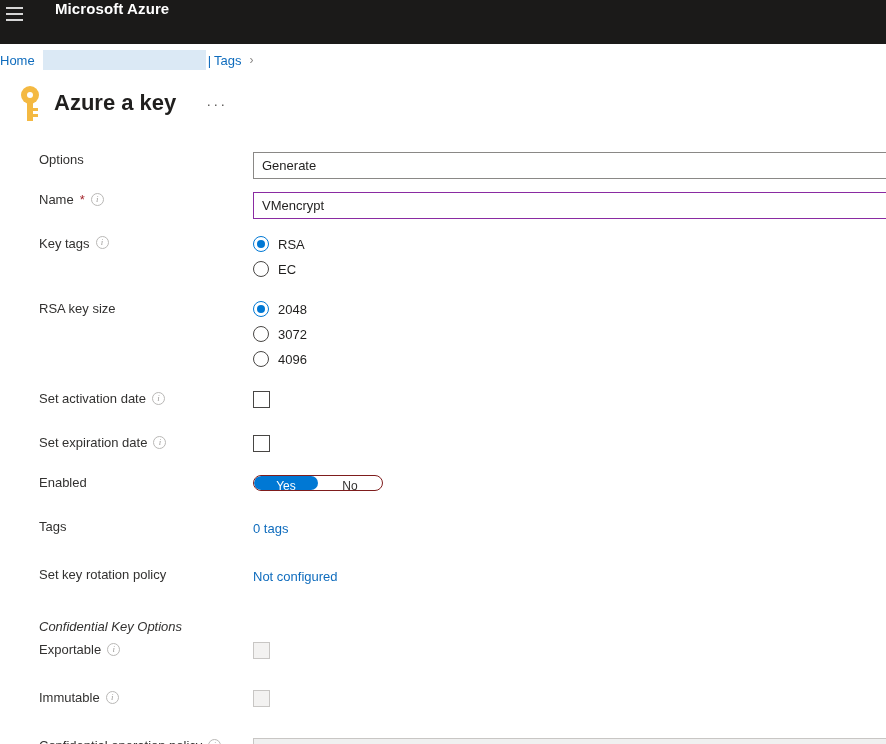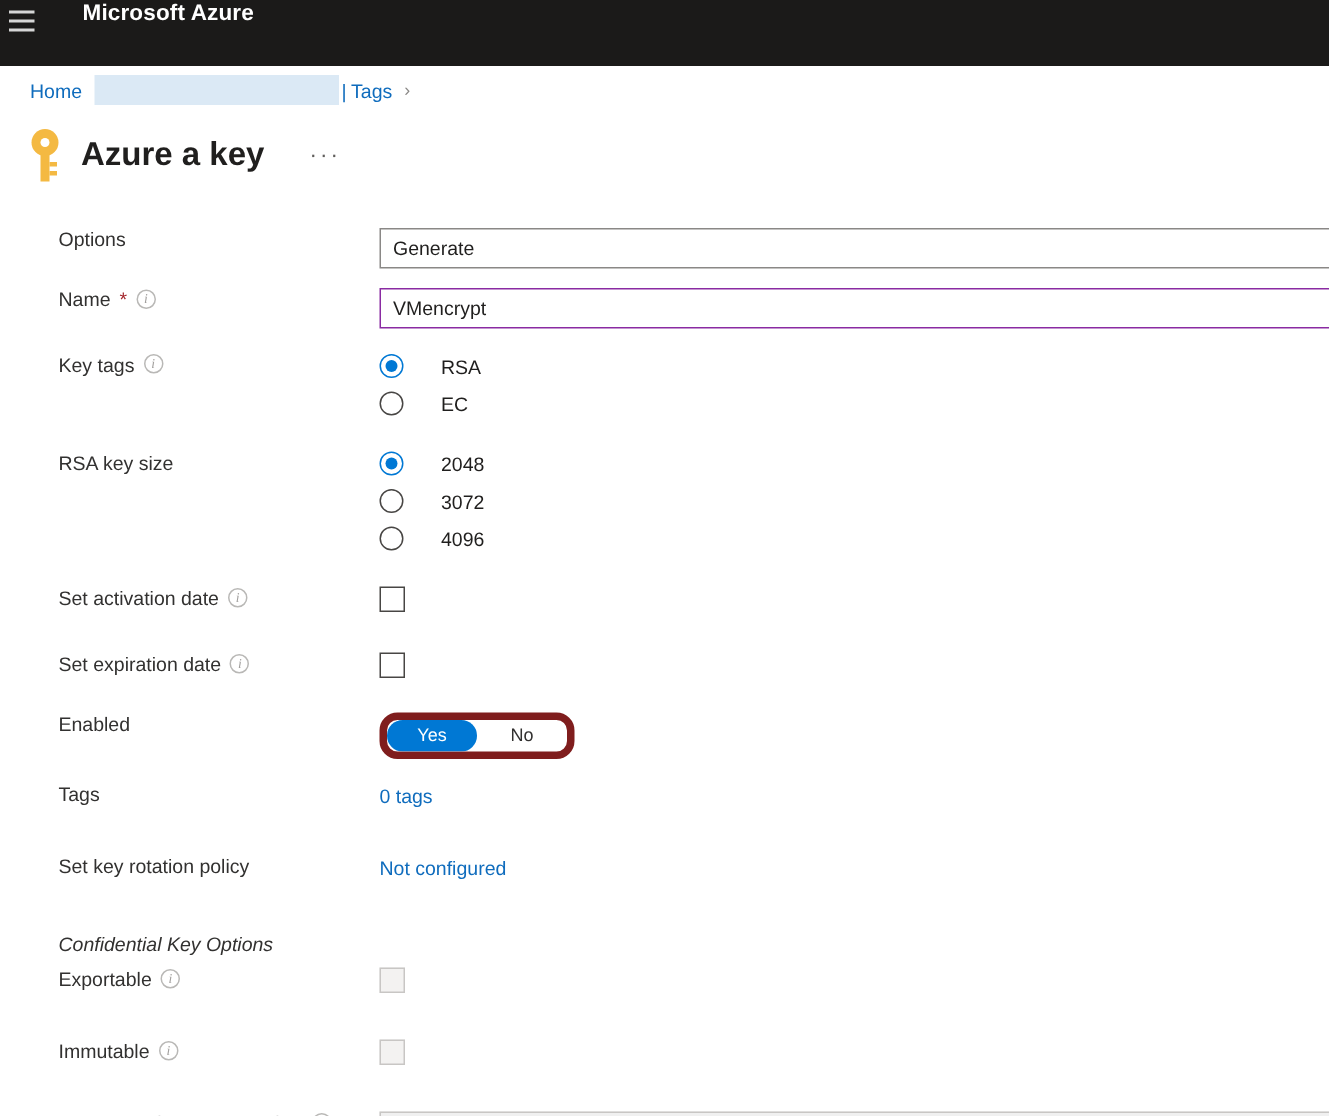--- a/index.html
+++ b/index.html
@@ -43,21 +43,20 @@
     margin-left: 27px;
     letter-spacing: 0.1px;
     white-space: nowrap;
   }
 
   
   .breadcrumb {
     height: 32px;
     display: flex;
     align-items: center;
-    padding-left: 20px;
     font-size: 13px;
     gap: 0;
   }
   .bc-link {
     color: #0f6cbd;
     text-decoration: none;
     cursor: pointer;
     white-space: nowrap;
   }
   .bc-redacted {
@@ -224,21 +223,21 @@
     outline: none;
     appearance: none;
     cursor: pointer;
   }
 
   
   .radio-group { display: flex; flex-direction: column; gap: 9px; }
   .radio-item {
     display: flex;
     align-items: center;
-    gap: 25px;
+    gap: 9px;
     font-size: 13px;
     color: #201f1e;
     cursor: pointer;
     white-space: nowrap;
   }
   .radio-mark {
     width: 16px;
     height: 16px;
     border-radius: 50%;
     border: 1px solid #484644;
@@ -273,22 +272,22 @@
   .cb.disabled {
     border: 1px solid #c8c6c4;
     background: #f3f2f1;
     cursor: default;
   }
 
   
   .toggle {
     display: inline-flex;
     width: 130px;
-    height: 31px;
-    border: 5px solid #7f1d1d;
+    height: 16px;
+    border: 1px solid #7f1d1d;
     border-radius: 12px;
     overflow: hidden;
     background: #ffffff;
     cursor: pointer;
     user-select: none;
   }
   .toggle .seg {
     flex: 1 1 50%;
     text-align: center;
     font-size: 12px;

